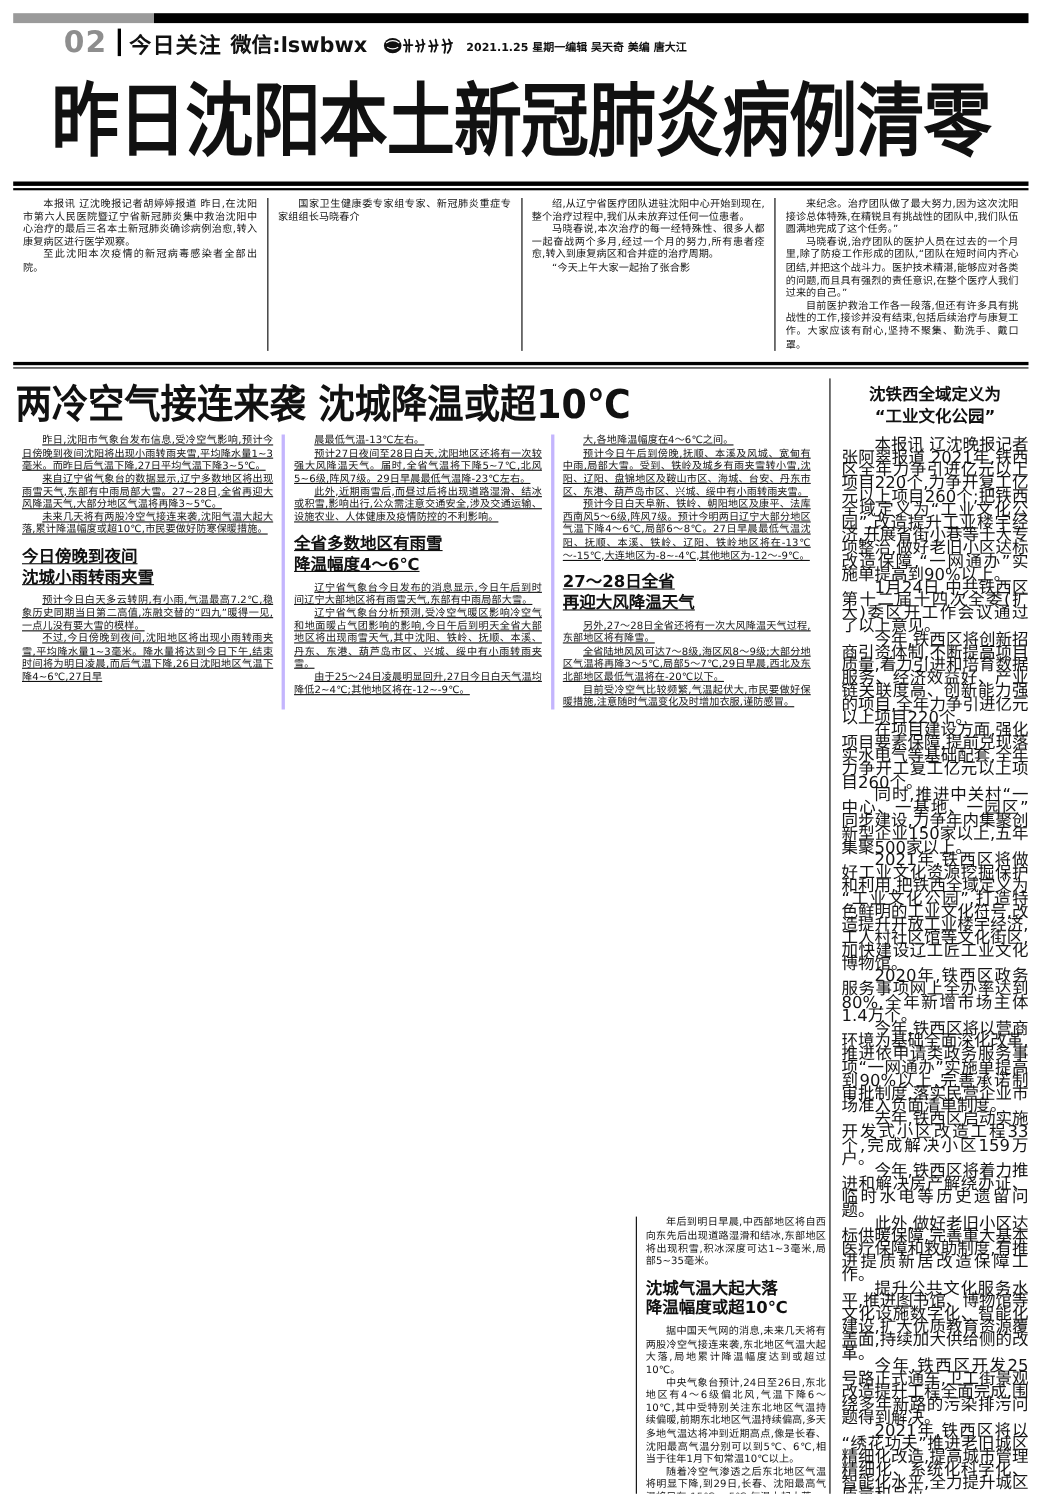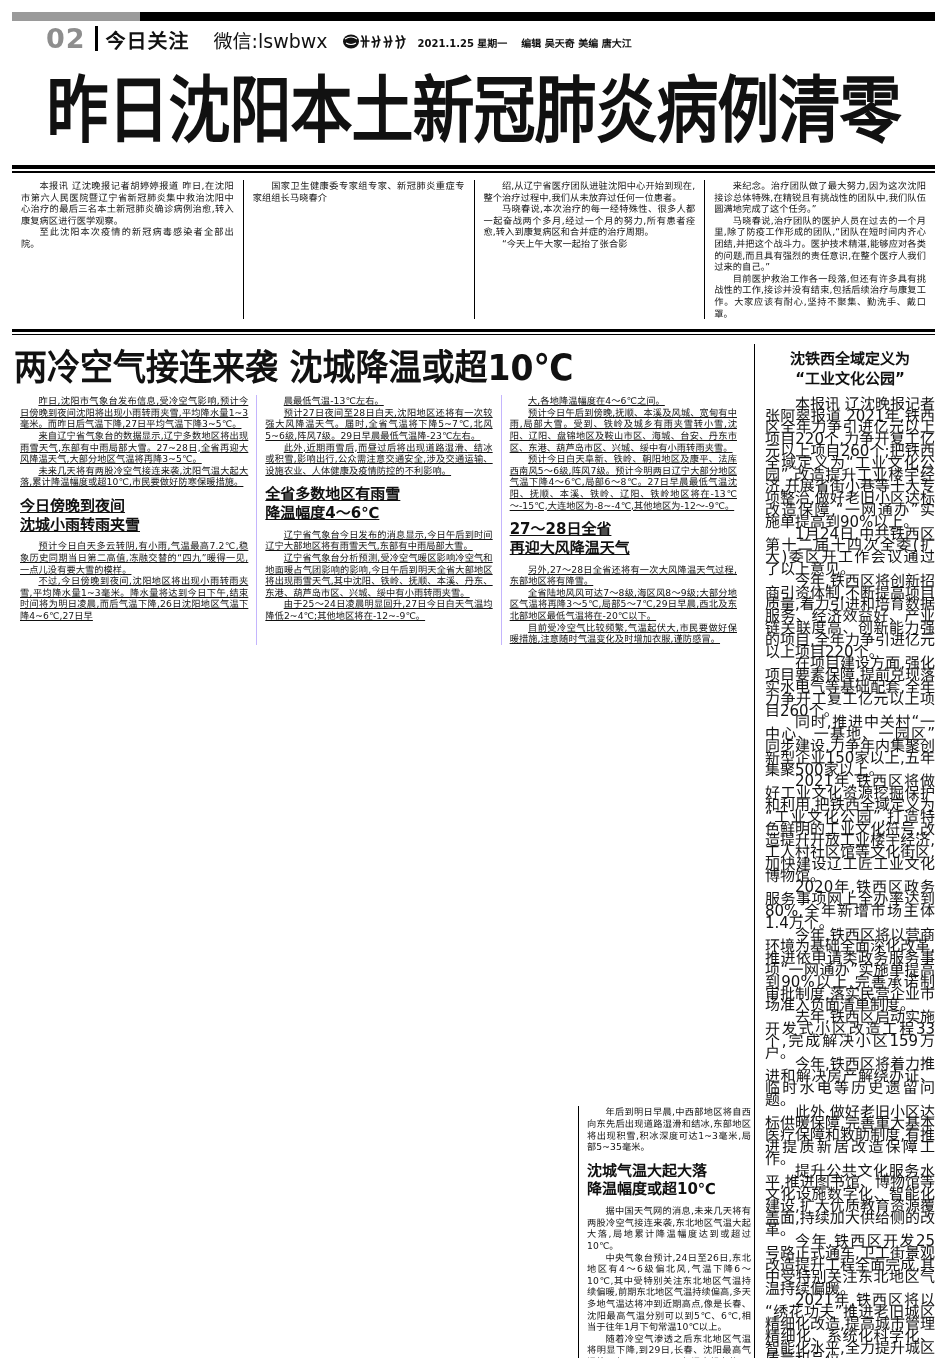--- a/index.html
+++ b/index.html
@@ -9,30 +9,30 @@
     font-family:"DejaVu Sans","Liberation Sans",sans-serif;
     color:#111;
     -webkit-font-smoothing:none;
   }
   .page{position:relative;width:947px;height:1358px;box-sizing:border-box;padding:0 12px;}
 
   
   .masthead{position:relative;height:46px;margin-top:12px;}
   .mast-rule-grey{position:absolute;left:0;top:0;width:128px;height:9px;background:#9a9a9a;}
   .mast-rule-black{position:absolute;left:128px;top:0;right:0;height:9px;background:#000;}
-  .mast-row{position:absolute;left:0;top:13px;display:flex;align-items:flex-end;gap:0;}
+  .mast-row{position:absolute;left:12px;top:13px;display:flex;align-items:flex-end;gap:0;}
   .folio{font-size:27px;font-weight:bold;color:#8e8e8e;letter-spacing:1px;
          font-family:"DejaVu Sans",sans-serif;line-height:1;padding:0 9px 0 34px;}
   .mast-divider{width:3px;height:25px;background:#000;margin:0 8px 1px 0;}
   .mast-sec{font-size:20px;font-weight:bold;letter-spacing:1px;line-height:1;padding-bottom:1px;}
-  .mast-wechat{font-size:19px;letter-spacing:0px;line-height:1;padding-bottom:1px;margin-left:24px;font-weight:400;}
+  .mast-wechat{font-size:19px;letter-spacing:0px;line-height:1;padding-bottom:1px;margin-left:8px;font-weight:700;}
   .mast-logo{margin-left:14px;padding-bottom:2px;display:flex;align-items:center;}
   .mast-logo svg{display:block;}
   .mast-date{font-size:10px;font-weight:bold;margin-left:10px;padding-bottom:3px;line-height:1;}
-  .mast-editors{font-size:10px;font-weight:bold;margin-left:14px;padding-bottom:3px;line-height:1;}
+  .mast-editors{font-size:10px;font-weight:bold;padding-bottom:3px;line-height:1;}
 
   
   .main-head{
     font-size:62px;font-weight:bold;letter-spacing:-1px;
     line-height:1.05;margin:14px 0 2px 0;
     text-align:center;white-space:nowrap;
     transform:scaleY(1.18);transform-origin:center top;
   }
   .head-rule{height:4px;background:#000;margin:28px 0 0 0;}
   .head-rule2{height:2px;background:#000;margin-top:2px;}
@@ -60,21 +60,21 @@
              border-right:1px solid #000;}
   .sec2-right{width:180px;padding-left:10px;box-sizing:border-box;}
 
   .w-head{
     font-size:33px;font-weight:bold;line-height:1.12;letter-spacing:0px;
     white-space:nowrap;margin:4px 0 10px 2px;
     transform:scaleY(1.1);transform-origin:left top;
   }
   .w-cols{display:flex;text-decoration:underline;}
   .w-cols .col{padding:0 8px;box-sizing:border-box;width:33.333%;}
-  .w-cols .col + .col{border-left:1px solid #c4b5fd;}
+  .w-cols .col + .col{border-left:3px solid #c4b5fd;}
 
   .sub-head{
     font-size:15px;font-weight:bold;line-height:1.25;margin:9px 0 6px 0;
     letter-spacing:0px;
   }
 
   
   .rail-head{
     font-size:15px;font-weight:bold;line-height:1.32;text-align:center;
     margin:6px 0 9px 0;letter-spacing:0px;
@@ -202,21 +202,21 @@
         <p>今年,铁西区将创新招商引资体制,不断提高项目质量,着力引进和培育数据服务、经济效益好、产业链关联度高、创新能力强的项目,全年力争引进亿元以上项目220个。</p>
         <p>在项目建设方面,强化项目要素保障,提前兑现落实水电气等基础配套,全年力争开工复工亿元以上项目260个。</p>
         <p>同时,推进中关村“一中心、一基地、一园区”同步建设,力争年内集聚创新型企业150家以上,五年集聚500家以上。</p>
         <p>2021年,铁西区将做好工业文化资源挖掘保护和利用,把铁西全域定义为“工业文化公园”,打造特色鲜明的工业文化符号,改造提升开放工业楼宇经济,工人村社区馆等文化街区,加快建设辽工匠工业文化博物馆。</p>
         <p>2020年,铁西区政务服务事项网上全办率达到80%,全年新增市场主体1.4万个。</p>
         <p>今年,铁西区将以营商环境为基础全面深化改革,推进依申请类政务服务事项“一网通办”实施单提高到90%以上,完善承诺制审批制度,落实民营企业市场准入负面清单制度。</p>
         <p>去年,铁西区启动实施开发式小区改造工程33个,完成解决小区159万户。</p>
         <p>今年,铁西区将着力推进和解决房产解绕办证、临时水电等历史遗留问题。</p>
         <p>此外,做好老旧小区达标供暖保障,完善重大基本医疗保障和救助制度,有推进提质新居改造保障工作。</p>
         <p>提升公共文化服务水平,推进图书馆、博物馆等文化设施数字化、智能化建设,扩大优质教育资源覆盖面,持续加大供给侧的改革。</p>
-        <p>今年,铁西区开发25号路正式通车,卫工街景观改造提升工程全面完成,其中受特别关注东北地区气温持续偏暖。</p>
+        <p>今年,铁西区开发25号路正式通车,卫工街景观改造提升工程全面完成,围绕多年新路的污染排污问题得到解决。</p>
         <p>2021年,铁西区将以“绣花功夫”推进老旧城区精细化改造,提高城市管理精细化、系统化科学化、智能化水平,全力提升城区质量和品位。</p>
         <p>新居城乡综合整治和发村人居环境整治,开展省街小巷十大专项整治,完善开展五大文明实践活动。</p>
       </div>
     </div>
   </div>
 
   <div style="display:flex;margin-top:-307px;margin-bottom:0;pointer-events:none;">
     <div style="width:566px;"></div>
     <div style="width:181px;padding:0 8px;box-sizing:border-box;border-left:1px solid #000;">
       <div class="body-txt">

